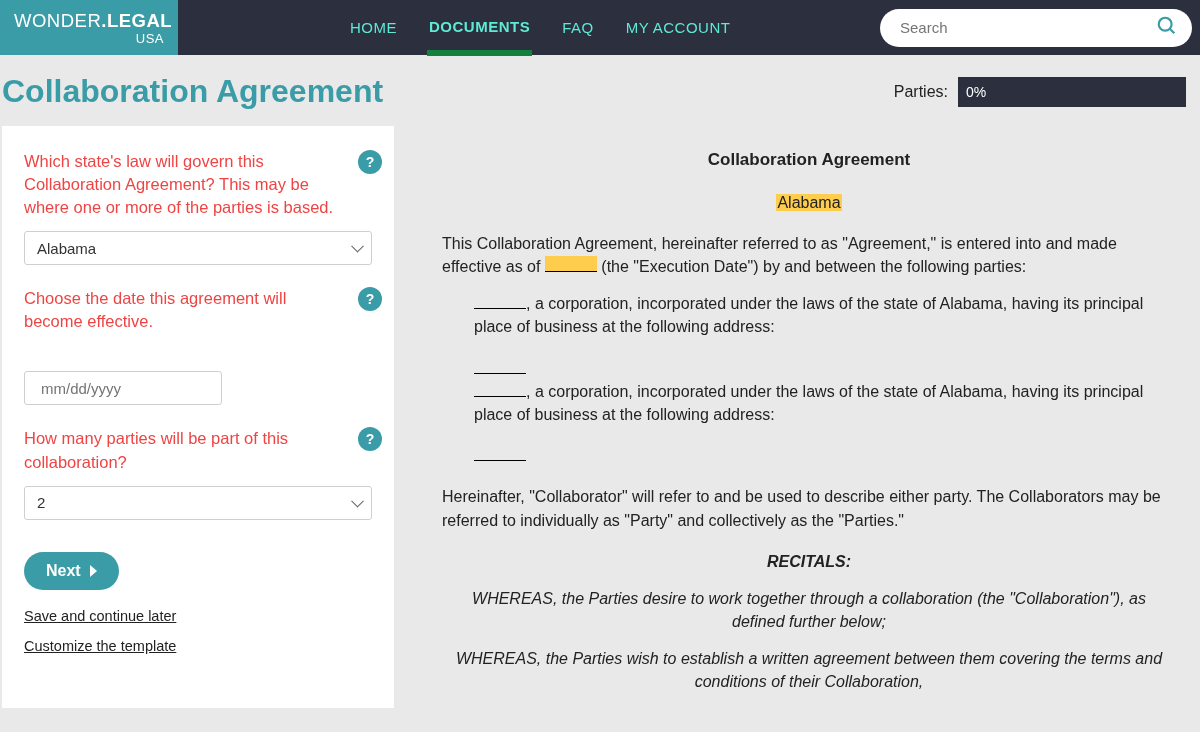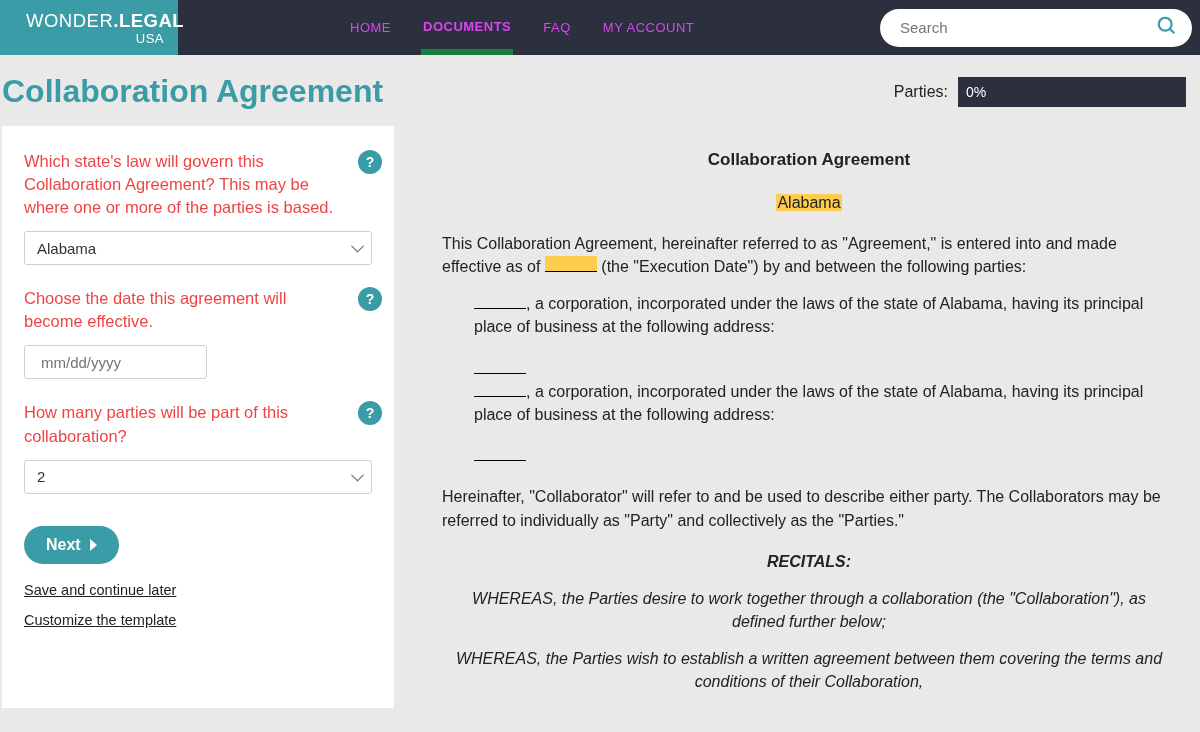--- a/index.html
+++ b/index.html
@@ -17,35 +17,35 @@
     display: flex;
     align-items: stretch;
   }
   .logo {
     background: #3a9ca6;
     color: #fff;
     width: 178px;
     display: flex;
     flex-direction: column;
     justify-content: center;
-    padding: 4px 10px 4px 26px;
+    padding: 4px 10px 4px 14px;
   }
   .logo-main { font-size: 18.5px; letter-spacing: 0.5px; }
   .logo-main .light { font-weight: 300; }
   .logo-main .bold { font-weight: 700; }
   .logo-sub { font-size: 13px; text-align: right; padding-right: 4px; margin-top: -1px; letter-spacing: 0.5px;}
   .nav {
     display: flex;
     align-items: center;
     gap: 28px;
     margin-left: 170px;
   }
   .nav-item {
-    color: #d946ef;
-    font-size: 13px;
+    color: #5eead4;
+    font-size: 15px;
     font-weight: 500;
     letter-spacing: 0.5px;
     padding: 18px 2px 15px 2px;
     border-bottom: 4px solid transparent;
     cursor: pointer;
   }
   .nav-item.active {
     font-weight: 700;
     border-bottom: 6px solid #15803d;
   }
@@ -158,23 +158,24 @@
     border-right: 1.5px solid #666;
     border-bottom: 1.5px solid #666;
     transform: translateY(-70%) rotate(45deg);
     pointer-events: none;
   }
   .date-wrap {
     display: inline-flex;
     border: 1px solid #cfcfcf;
     border-radius: 3px;
     height: 34px;
-    width: 183px;
+    width: 198px;
     padding: 0 8px;
     gap: 8px;
+    margin-top: 26px;
   }
   .date-icon { width: 18px; height: 18px; fill: #888; }
   .date-input {
     border: none;
     outline: none;
     font-size: 15px;
     color: #888;
     flex: 1;
     background: transparent;
   }

